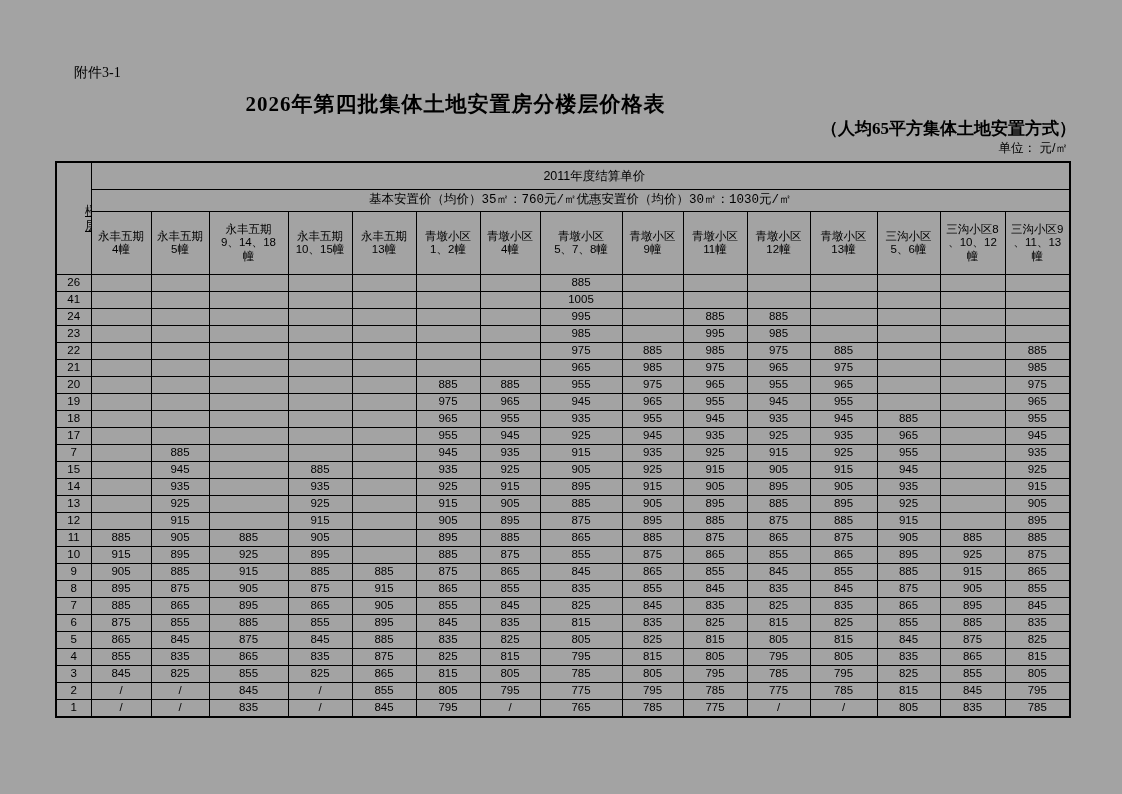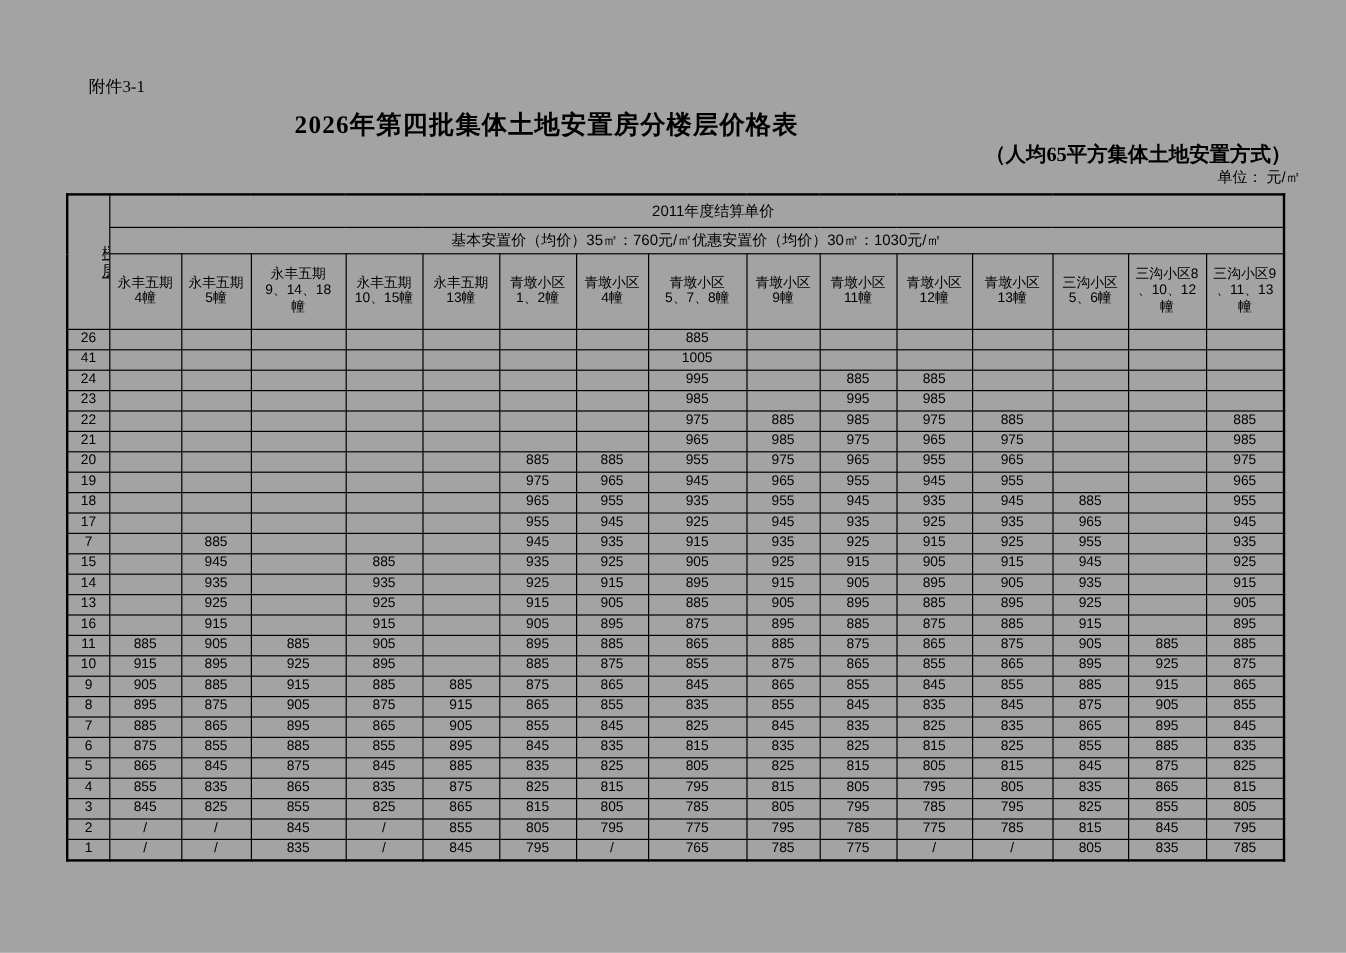--- a/index.html
+++ b/index.html
@@ -5,28 +5,28 @@
   html,body{margin:0;padding:0;background:#ffffff;}
   body{width:1122px;height:794px;position:relative;overflow:hidden;
        font-family:"Liberation Sans",sans-serif;color:#000;}
   .page{position:absolute;inset:0;background:#a3a3a3;}
   .attachment{position:absolute;left:74px;top:64px;font-size:14px;
        font-family:"Liberation Serif",serif;}
   .title{position:absolute;left:0;top:90px;width:911px;text-align:center;
        font-size:21px;font-weight:bold;font-family:"Liberation Serif",serif;letter-spacing:1px;}
   .subtitle{position:absolute;left:0;top:117px;width:1040px;text-align:right;
        font-size:17px;font-weight:bold;font-family:"Liberation Serif",serif;margin-left:36px;}
-  .unit{position:absolute;right:38px;top:140px;font-size:12.5px;text-align:center;}
+  .unit{position:absolute;right:54px;top:140px;font-size:12.5px;text-align:center;}
   table.price{position:absolute;left:55px;top:161px;border-collapse:collapse;
        table-layout:fixed;width:1014px;border:2px solid #000;}
   table.price th, table.price td{border:1px solid #000;text-align:center;
        vertical-align:middle;padding:0;font-weight:normal;font-size:11.5px;
        line-height:1.15;overflow:hidden;}
   tr.hdr-year th{height:26px;font-size:12.5px;padding-left:28px;}
-  tr.hdr-price th{height:21px;font-size:12.5px;}
+  tr.hdr-price th{height:21px;font-size:12.5px;font-family:Liberation Mono, monospace;}
   th.floor-hd{font-size:12.5px;text-decoration:underline;}
   th.bldg{height:62px;white-space:pre-line;font-size:12.5px;}
   tbody td{height:16px;}
 </style>
 </head>
 <body>
 
 <div class="page">
   <div class="attachment">附件3-1</div>
   <div class="title">2026年第四批集体土地安置房分楼层价格表</div>
@@ -343,21 +343,21 @@
           <td>885</td>
           <td>905</td>
           <td>895</td>
           <td>885</td>
           <td>895</td>
           <td>925</td>
           <td></td>
           <td>905</td>
         </tr>
         <tr>
-          <td>16</td>
+          <td>12</td>
           <td></td>
           <td>915</td>
           <td></td>
           <td>915</td>
           <td></td>
           <td>905</td>
           <td>895</td>
           <td>875</td>
           <td>895</td>
           <td>885</td>

